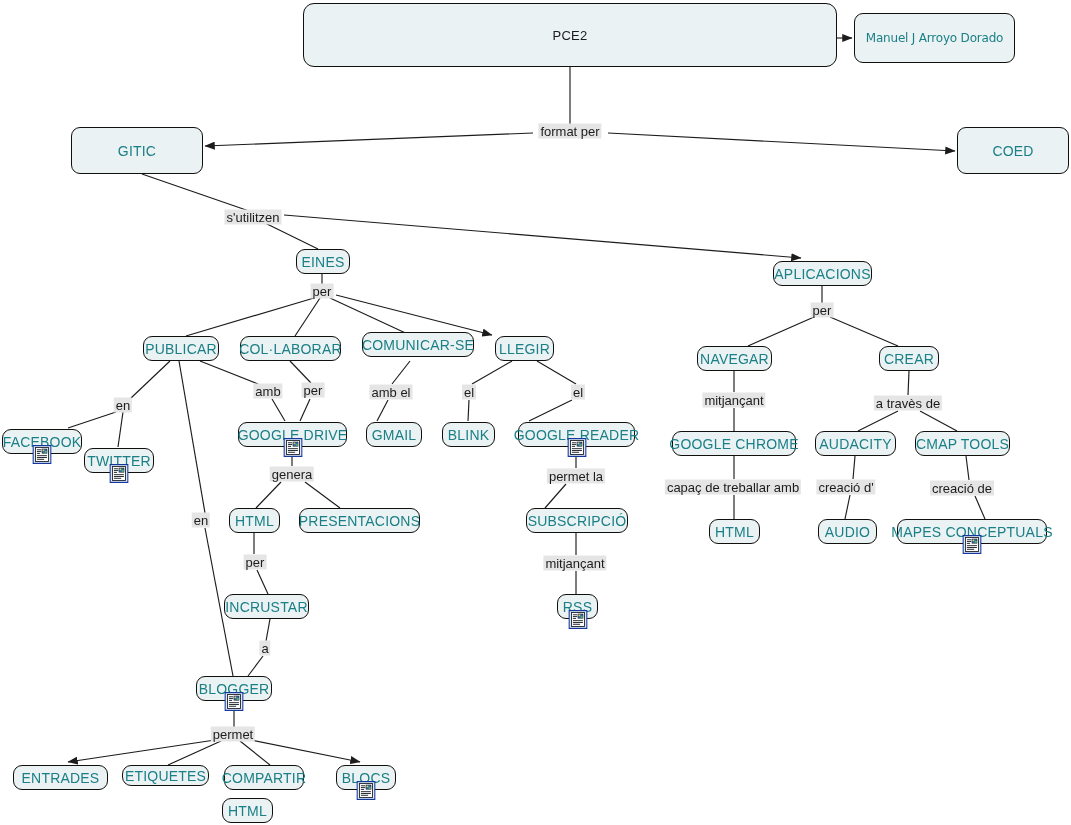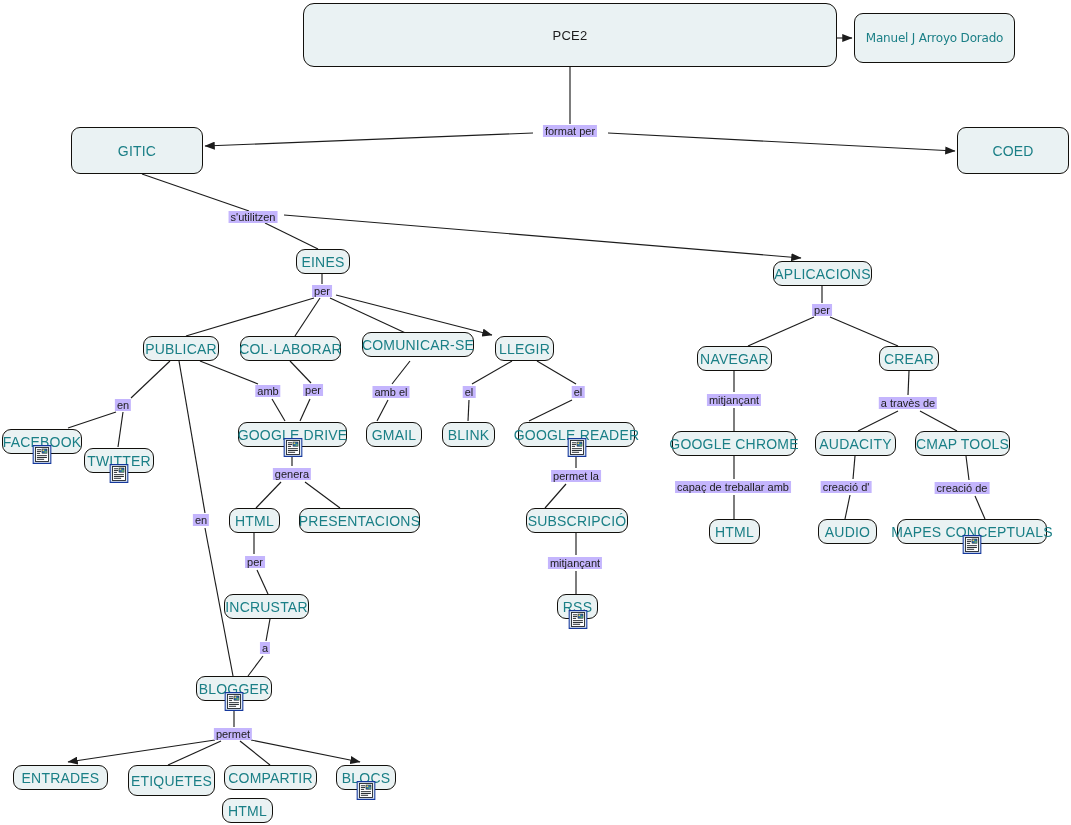--- a/index.html
+++ b/index.html
@@ -48,23 +48,23 @@
   }
   .node.author {
     font-family: "DejaVu Sans", sans-serif;
     font-size: 12px;
     letter-spacing: -0.2px;
   }
   .link-label {
     position: absolute;
     color: #1c1c1c;
     font-family: "Liberation Sans", sans-serif;
-    font-size: 11px;
+    font-size: 13px;
     white-space: nowrap;
-    background: #c4b5fd;
+    background: #e5e5e5;
     padding: 0 2px;
     z-index: 2;
     transform: translate(-50%, -50%);
   }
   .res-icon {
     position: absolute;
     width: 19px;
     height: 19px;
     z-index: 6;
     transform: translateX(-50%);
@@ -335,24 +335,24 @@
           <rect x="4.4" y="6.1" width="4.3" height="0.95" fill="#20252b"></rect>
           <rect x="4.4" y="7.9" width="3.2" height="0.95" fill="#20252b"></rect>
           <rect x="4.4" y="10.2" width="10" height="0.95" fill="#20252b"></rect>
           <rect x="4.4" y="12" width="10" height="0.95" fill="#20252b"></rect>
           <rect x="4.4" y="13.8" width="7.2" height="0.95" fill="#20252b"></rect>
         </svg>
       </span>
       <div class="node" style="left: 13px; top: 765px; width: 95px; height: 25px; text-align: center;">
         <span>ENTRADES</span>
       </div>
-      <div class="node" style="left: 128px; top: 765px; width: 87px; height: 31px;">
+      <div class="node" style="left: 122px; top: 765px; width: 87px; height: 21px;">
         <span>ETIQUETES</span>
       </div>
-      <div class="node" style="left: 224px; top: 765px; width: 93px; height: 25px;">
+      <div class="node" style="left: 224px; top: 765px; width: 80px; height: 25px;">
         <span>COMPARTIR</span>
       </div>
       <div class="node" style="left: 336px; top: 765px; width: 60px; height: 25px;">
         <span>BLOCS</span>
       </div>
       <span class="res-icon" style="left: 366px; top: 781px;">
         <svg width="19" height="19" viewBox="0 0 19 19" xmlns="http://www.w3.org/2000/svg">
           <rect x="0.5" y="0.5" width="18" height="18" fill="#dfe9f3" stroke="#15389c" stroke-width="1.4"></rect>
           <rect x="3" y="2.5" width="13" height="14" fill="#ffffff" stroke="#20252b" stroke-width="0.9"></rect>
           <rect x="9.5" y="4" width="5" height="4.2" fill="#2f6fae" stroke="#20252b" stroke-width="0.6"></rect>

